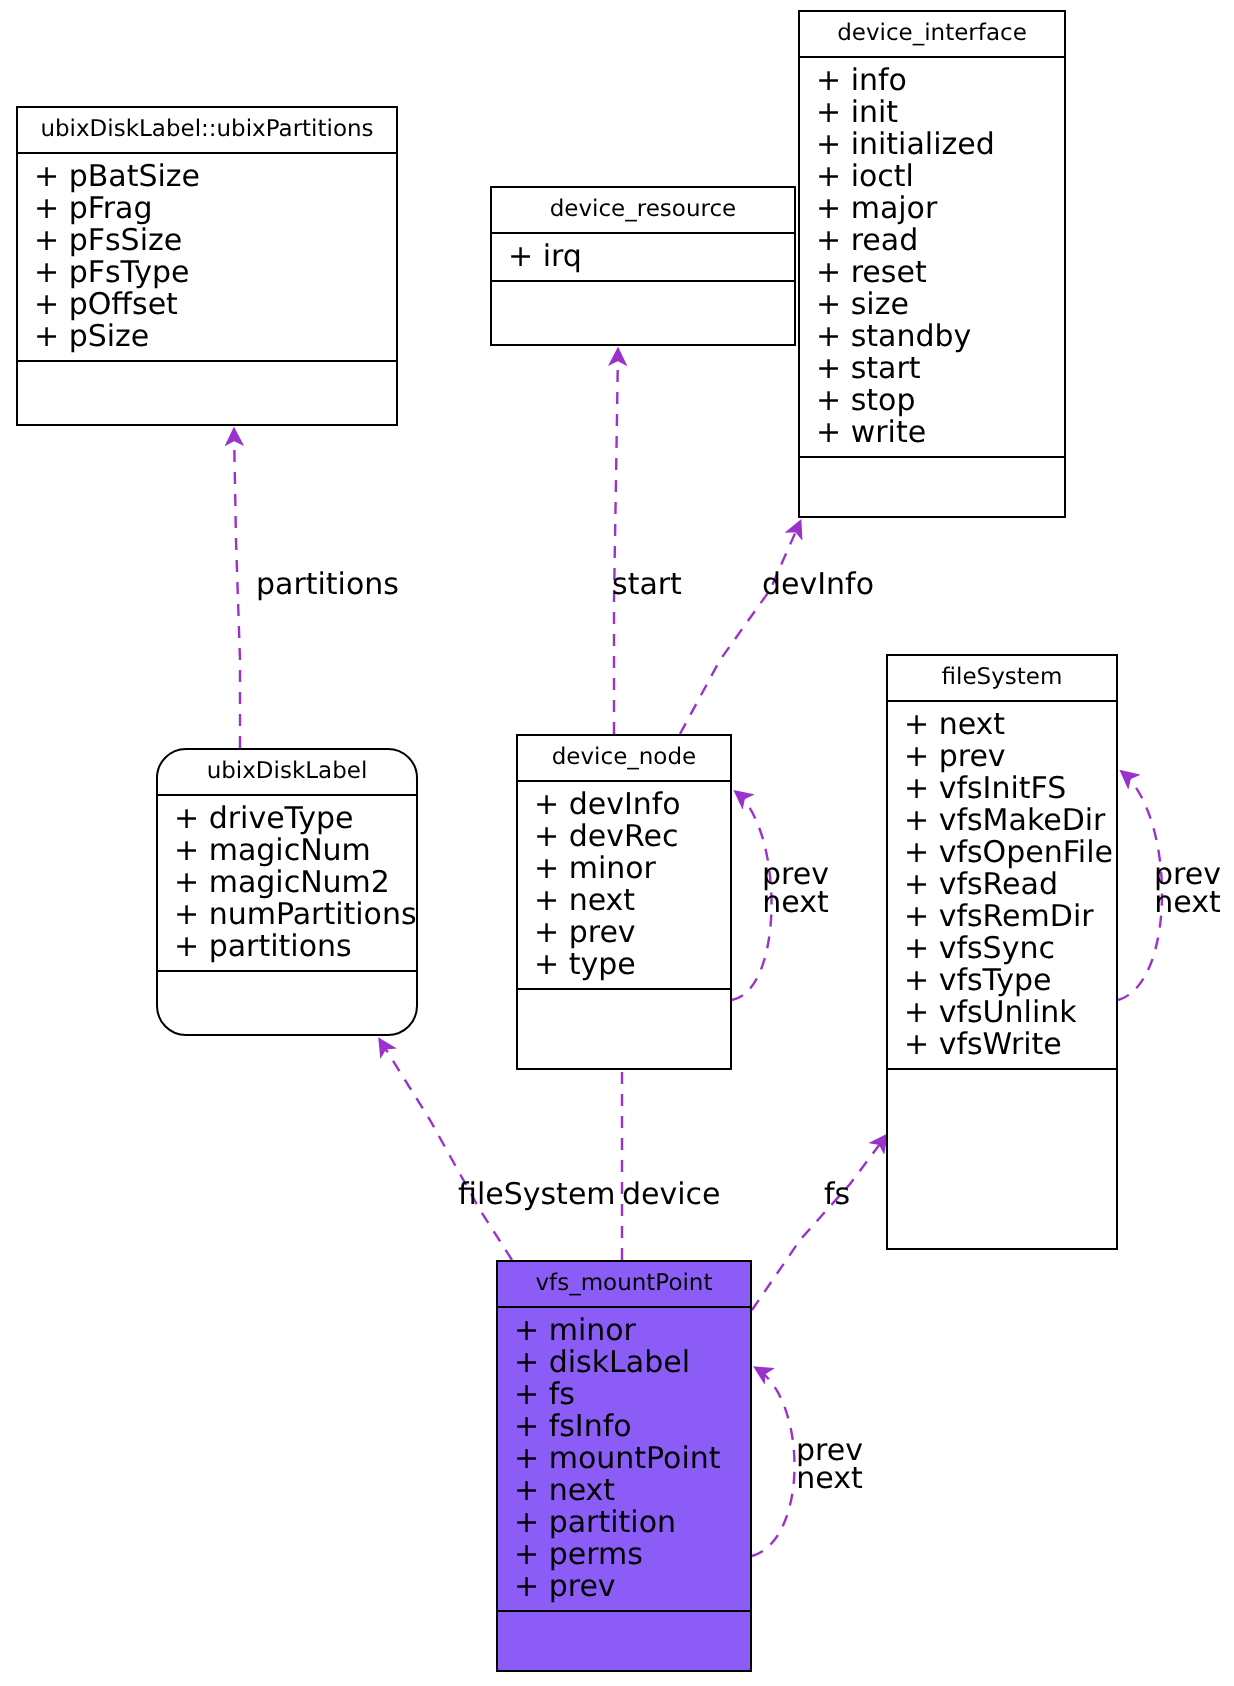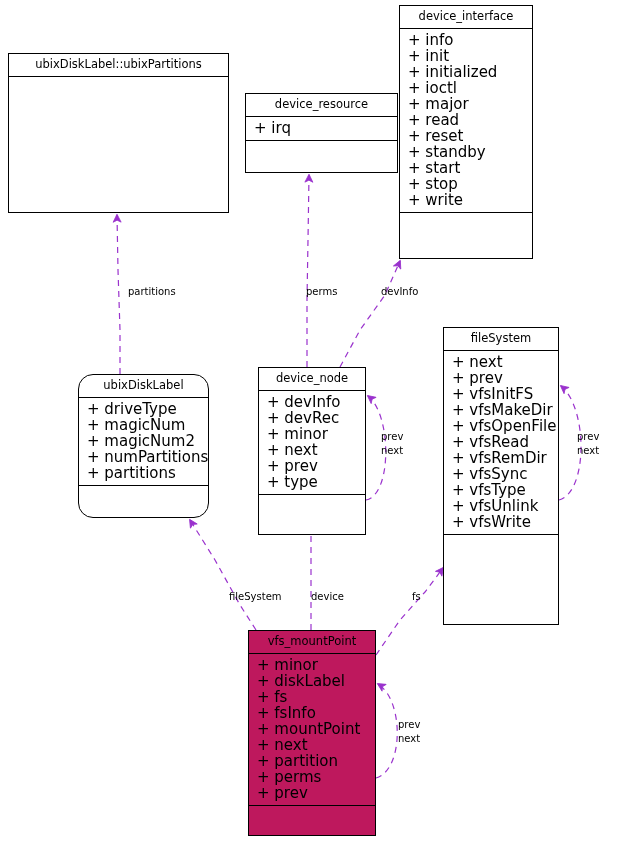--- a/index.html
+++ b/index.html
@@ -11,21 +11,21 @@
   #diagram{position:absolute;left:0;top:0;width:617px;height:843px;}
   svg.edges{position:absolute;left:0;top:0;width:617px;height:843px;pointer-events:none;}
 
   .umlbox{
     position:absolute;
     border:1px solid #000000;
     background:#ffffff;
     box-sizing:border-box;
     padding:0;
   }
-  .umlbox.highlight{background:#be185d;}
+  .umlbox.highlight{background:#8b5cf6;}
 
   .uml-title{
     text-align:center;
     font-size:11.5px;
     line-height:20px;
     height:22px;
     border-bottom:1px solid #000000;
     white-space:nowrap;
     overflow:hidden;
   }
@@ -38,24 +38,25 @@
     line-height:16px;
     padding-left:8px;
     white-space:nowrap;
   }
   .uml-ops{
     min-height:22px;
   }
 
   .edge-label{
     position:absolute;
-    font-size:10px;
+    font-size:15px;
     line-height:14px;
     white-space:pre;
     color:#000000;
+    text-align:center;
   }
 </style>
 </head>
 <body>
 
 <div id="diagram">
 
   <svg class="edges" viewBox="0 0 617 843" xmlns="http://www.w3.org/2000/svg">
     <defs>
       <marker id="openarrow" viewBox="0 0 12 12" refX="10" refY="6" markerWidth="9" markerHeight="9" orient="auto-start-reverse">
@@ -81,41 +82,50 @@
       <path d="M256,630 L240,605 L215,560 L190,520" marker-end="url(#filledarrow)"></path>
 
       <path d="M311,630 L311,600 L311,565 L311,526" marker-end="url(#filledarrow)"></path>
 
       <path d="M376,655 L400,620 L425,592 L443,568" marker-end="url(#filledarrow)"></path>
 
       <path d="M376,778 C404,770 404,700 378,684" marker-end="url(#filledarrow)"></path>
     </g>
   </svg>
 
-<div class="umlbox" style="left: 8px; top: 53px; width: 221px; height: 160px; border-color: rgb(0, 0, 0);">
+<div class="umlbox" style="left: 8px; top: 53px; width: 191px; height: 160px; border-color: rgb(0, 0, 0);">
       <div class="uml-title">ubixDiskLabel::ubixPartitions</div>
+      <div class="uml-attrs">
+        <div class="row">+ pBatSize</div>
+        <div class="row">+ pFrag</div>
+        <div class="row">+ pFsSize</div>
+        <div class="row">+ pFsType</div>
+        <div class="row">+ pOffset</div>
+        <div class="row">+ pSize</div>
+      </div>
       <div class="uml-ops"></div>
     </div>
     <div class="umlbox" style="left: 245px; top: 93px; width: 153px; height: 80px; border-color: rgb(0, 0, 0);">
       <div class="uml-title">device_resource</div>
       <div class="uml-attrs">
         <div class="row">+ irq</div>
       </div>
       <div class="uml-ops"></div>
     </div>
     <div class="umlbox" style="left: 399px; top: 5px; width: 134px; height: 254px; border-color: rgb(0, 0, 0);">
       <div class="uml-title">device_interface</div>
       <div class="uml-attrs">
         <div class="row">+ info</div>
         <div class="row">+ init</div>
         <div class="row">+ initialized</div>
         <div class="row">+ ioctl</div>
         <div class="row">+ major</div>
         <div class="row">+ read</div>
         <div class="row">+ reset</div>
+        <div class="row">+ size</div>
         <div class="row">+ standby</div>
         <div class="row">+ start</div>
         <div class="row">+ stop</div>
         <div class="row">+ write</div>
       </div>
       <div class="uml-ops"></div>
     </div>
     <div class="umlbox" style="left: 78px; top: 374px; width: 131px; height: 144px; border-color: rgb(0, 0, 0); border-radius: 15px;">
       <div class="uml-title">ubixDiskLabel</div>
       <div class="uml-attrs">
@@ -165,21 +175,21 @@
         <div class="row">+ fsInfo</div>
         <div class="row">+ mountPoint</div>
         <div class="row">+ next</div>
         <div class="row">+ partition</div>
         <div class="row">+ perms</div>
         <div class="row">+ prev</div>
       </div>
       <div class="uml-ops"></div>
     </div>
     <div class="edge-label" style="left: 128px; top: 285px;">partitions</div>
-    <div class="edge-label" style="left: 306px; top: 285px;">perms</div>
+    <div class="edge-label" style="left: 306px; top: 285px;">start</div>
     <div class="edge-label" style="left: 381px; top: 285px;">devInfo</div>
     <div class="edge-label" style="left: 381px; top: 430px;">prev
 next</div>
     <div class="edge-label" style="left: 577px; top: 430px;">prev
 next</div>
     <div class="edge-label" style="left: 229px; top: 590px;">fileSystem</div>
     <div class="edge-label" style="left: 311px; top: 590px;">device</div>
     <div class="edge-label" style="left: 412px; top: 590px;">fs</div>
     <div class="edge-label" style="left: 398px; top: 718px;">prev
 next</div>

